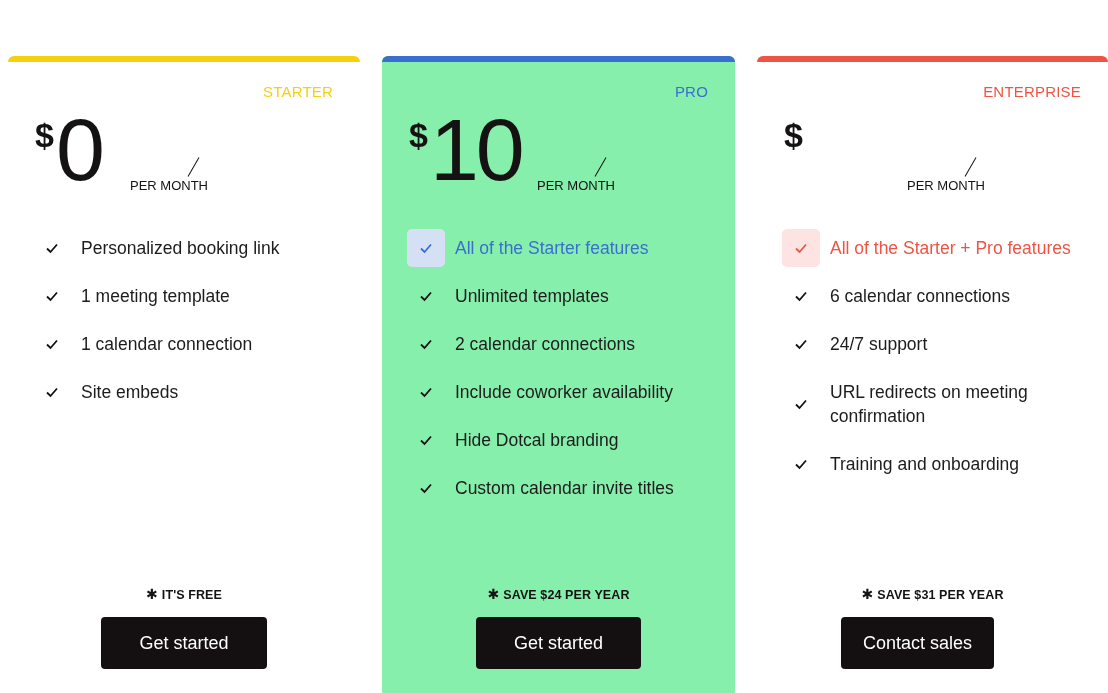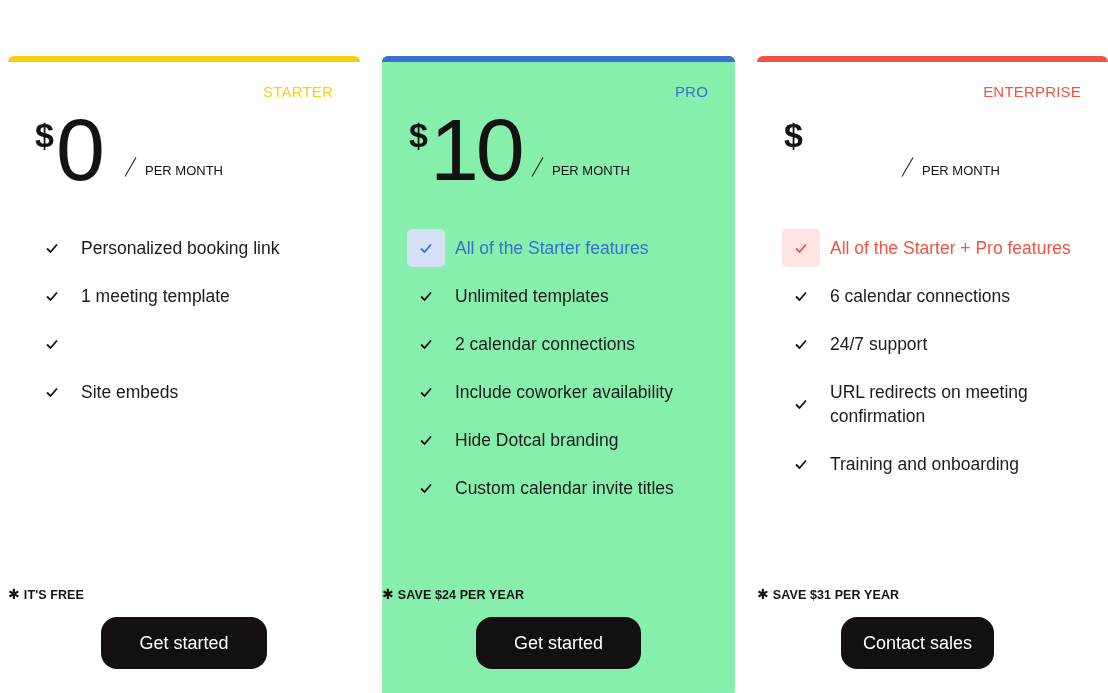--- a/index.html
+++ b/index.html
@@ -18,42 +18,42 @@
     .card.starter { left: 8px; width: 352px; }
     .card.pro { left: 382px; width: 353px; background: #86efac; }
     .card.ent { left: 757px; width: 351px; }
     .tier {
       position: absolute; top: 27px; right: 27px;
       font-size: 15px; font-weight: 500; letter-spacing: 0.2px;
     }
     .price { position: absolute; left: 27px; top: 50px; height: 90px; display: flex; align-items: flex-start; }
     .price .cur { font-size: 34px; font-weight: 700; margin-top: 10px; margin-right: 2px; }
     .price .amt { font-size: 88px; font-weight: 500; line-height: 88px; letter-spacing: -3px; }
-    .per { position: absolute; top: 100px; display: flex; align-items: flex-end; font-size: 13px; }
+    .per { position: absolute; top: 100px; display: flex; align-items: flex-end; font-size: 13px; flex-direction: column; }
     .per .slash {
       display: inline-block; width: 1px; height: 22px; background: #141213;
       transform: rotate(30deg); margin-right: 14px;
     }
     .features { position: absolute; left: 25px; right: 20px; top: 168px; list-style: none; }
     .feature { display: flex; align-items: center; min-height: 48px; }
     .feature .check {
       width: 38px; height: 38px; border-radius: 5px; flex: 0 0 38px;
       display: flex; align-items: center; justify-content: center;
       margin-right: 10px;
     }
     .feature .check svg { width: 14px; height: 14px; }
     .feature .text { font-size: 17.5px; line-height: 24px; color: #1d1b1c; }
     .feature.hl .text { font-weight: 400; }
     .note {
       position: absolute; top: 530px; left: 0; right: 0;
-      font-size: 12.5px; font-weight: 700; letter-spacing: 0.1px;
+      text-align: center; font-size: 12.5px; font-weight: 700; letter-spacing: 0.1px;
     }
     .note .star { font-size: 14px; margin-right: 4px; }
     .btn {
-      position: absolute; top: 561px; height: 52px; border-radius: 16px;
+      position: absolute; top: 561px; height: 52px; border-radius: 4px;
       background: #141011; color: #ffffff; border: none;
       font-family: "Liberation Sans", "DejaVu Sans", sans-serif;
       font-size: 18px; display: flex; align-items: center; justify-content: center;
       cursor: pointer;
     }
     .starter .btn { left: 93px; width: 166px; }
     .pro .btn { left: 94px; width: 165px; }
     .ent .btn { left: 84px; width: 153px; }
   </style>
 </head>
@@ -88,20 +88,21 @@
             </svg>
           </span>
         <span class="text">1 meeting template</span>
       </li>
       <li class="feature">
         <span class="check">
             <svg viewBox="0 0 14 14">
               <path d="M2 7.5 L5.5 11 L12 3.5" fill="none" stroke="#141213" stroke-width="1.8"></path>
             </svg>
           </span>
+        <span class="text">1 calendar connection</span>
       </li>
       <li class="feature">
         <span class="check">
             <svg viewBox="0 0 14 14">
               <path d="M2 7.5 L5.5 11 L12 3.5" fill="none" stroke="#141213" stroke-width="1.8"></path>
             </svg>
           </span>
         <span class="text">Site embeds</span>
       </li>
     </ul>

